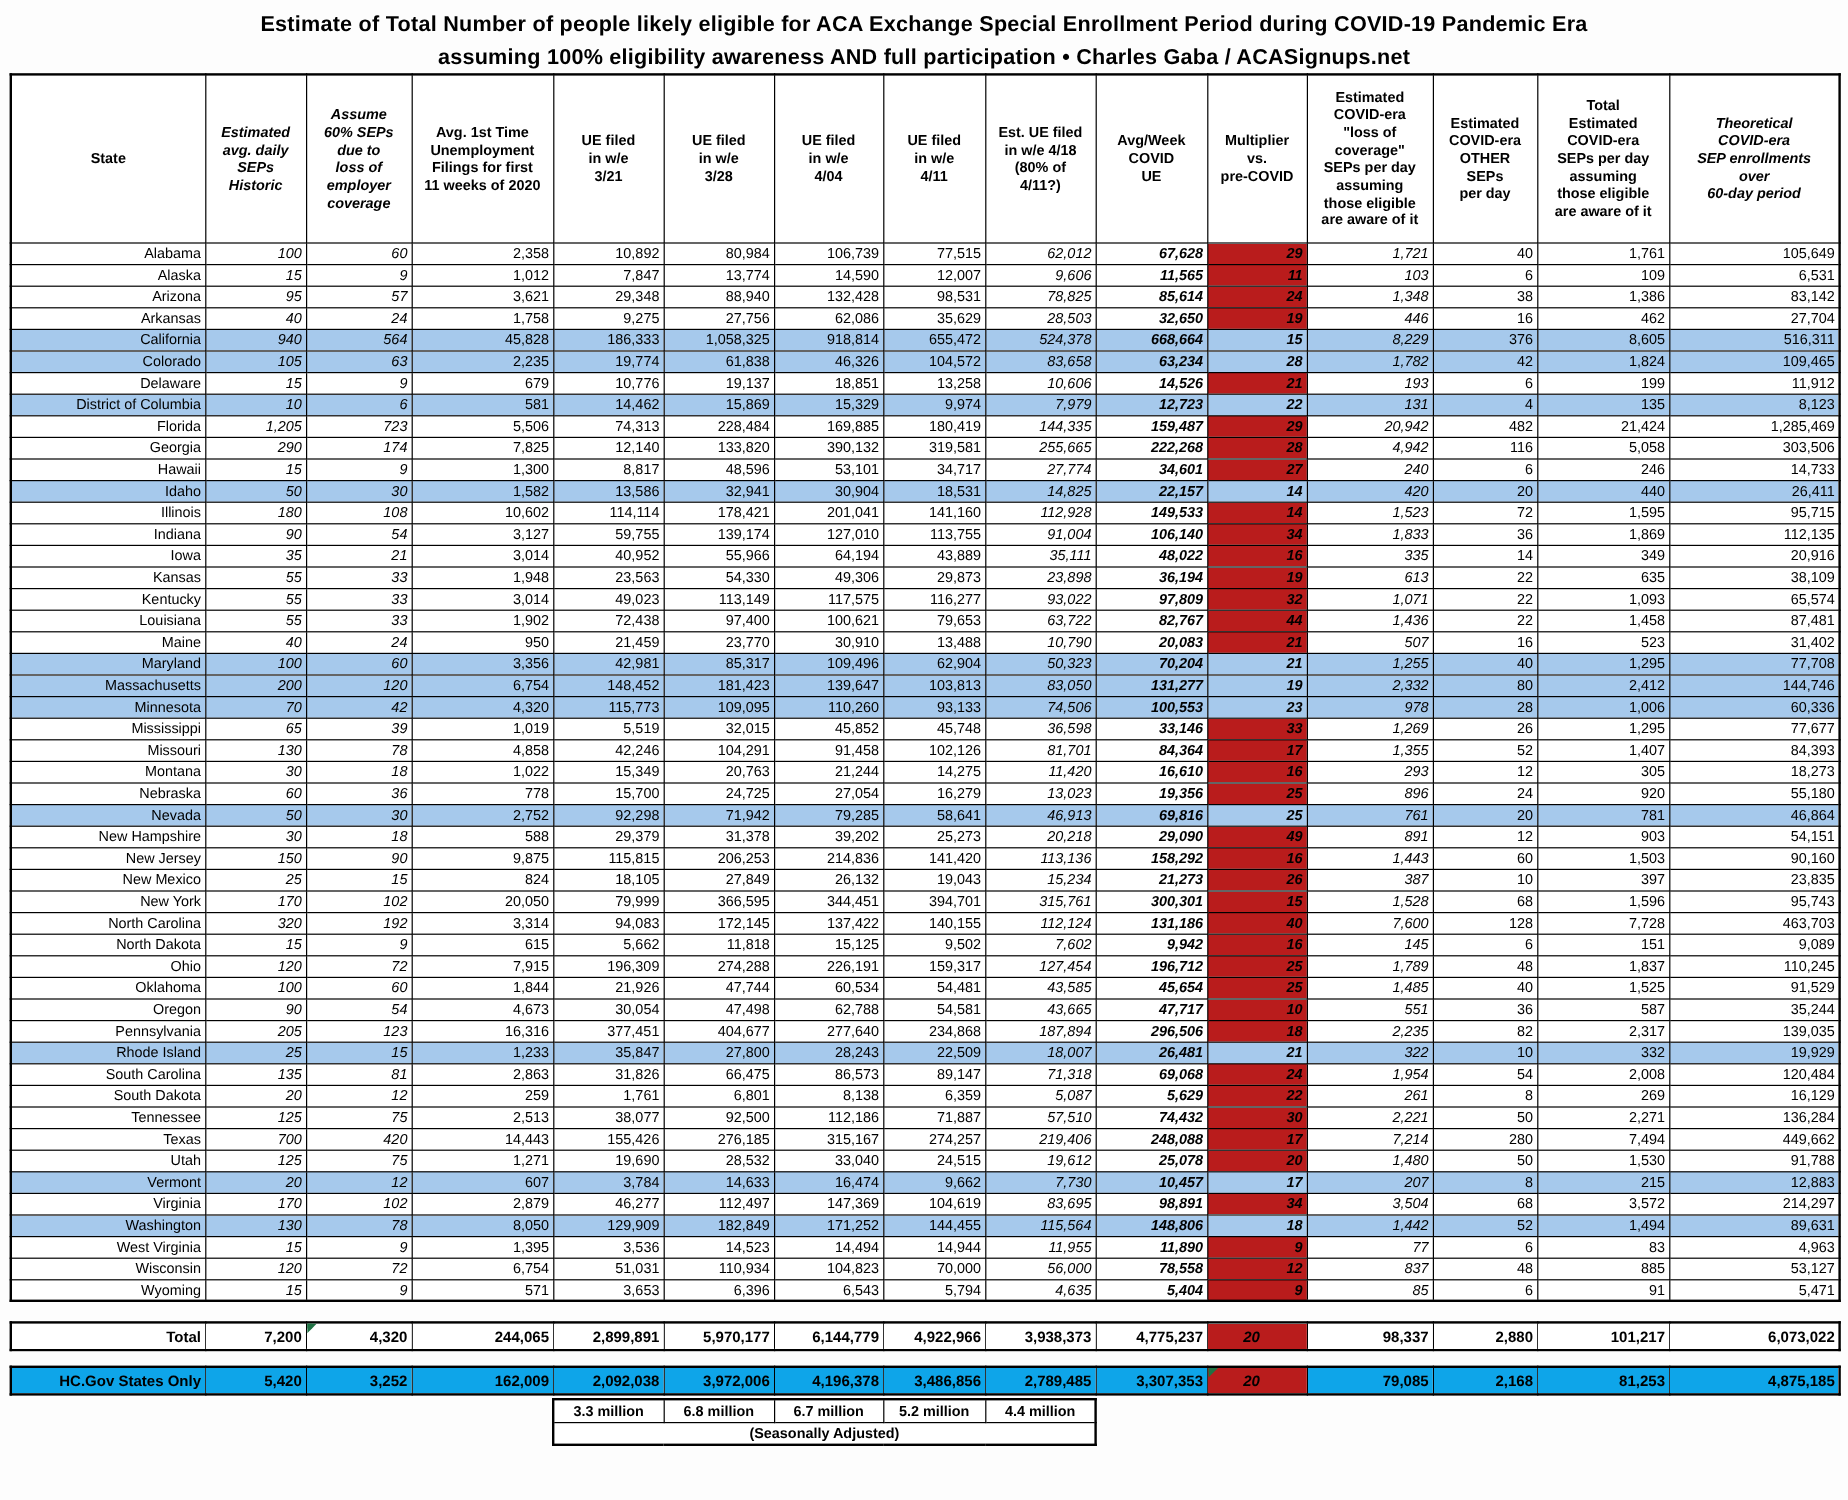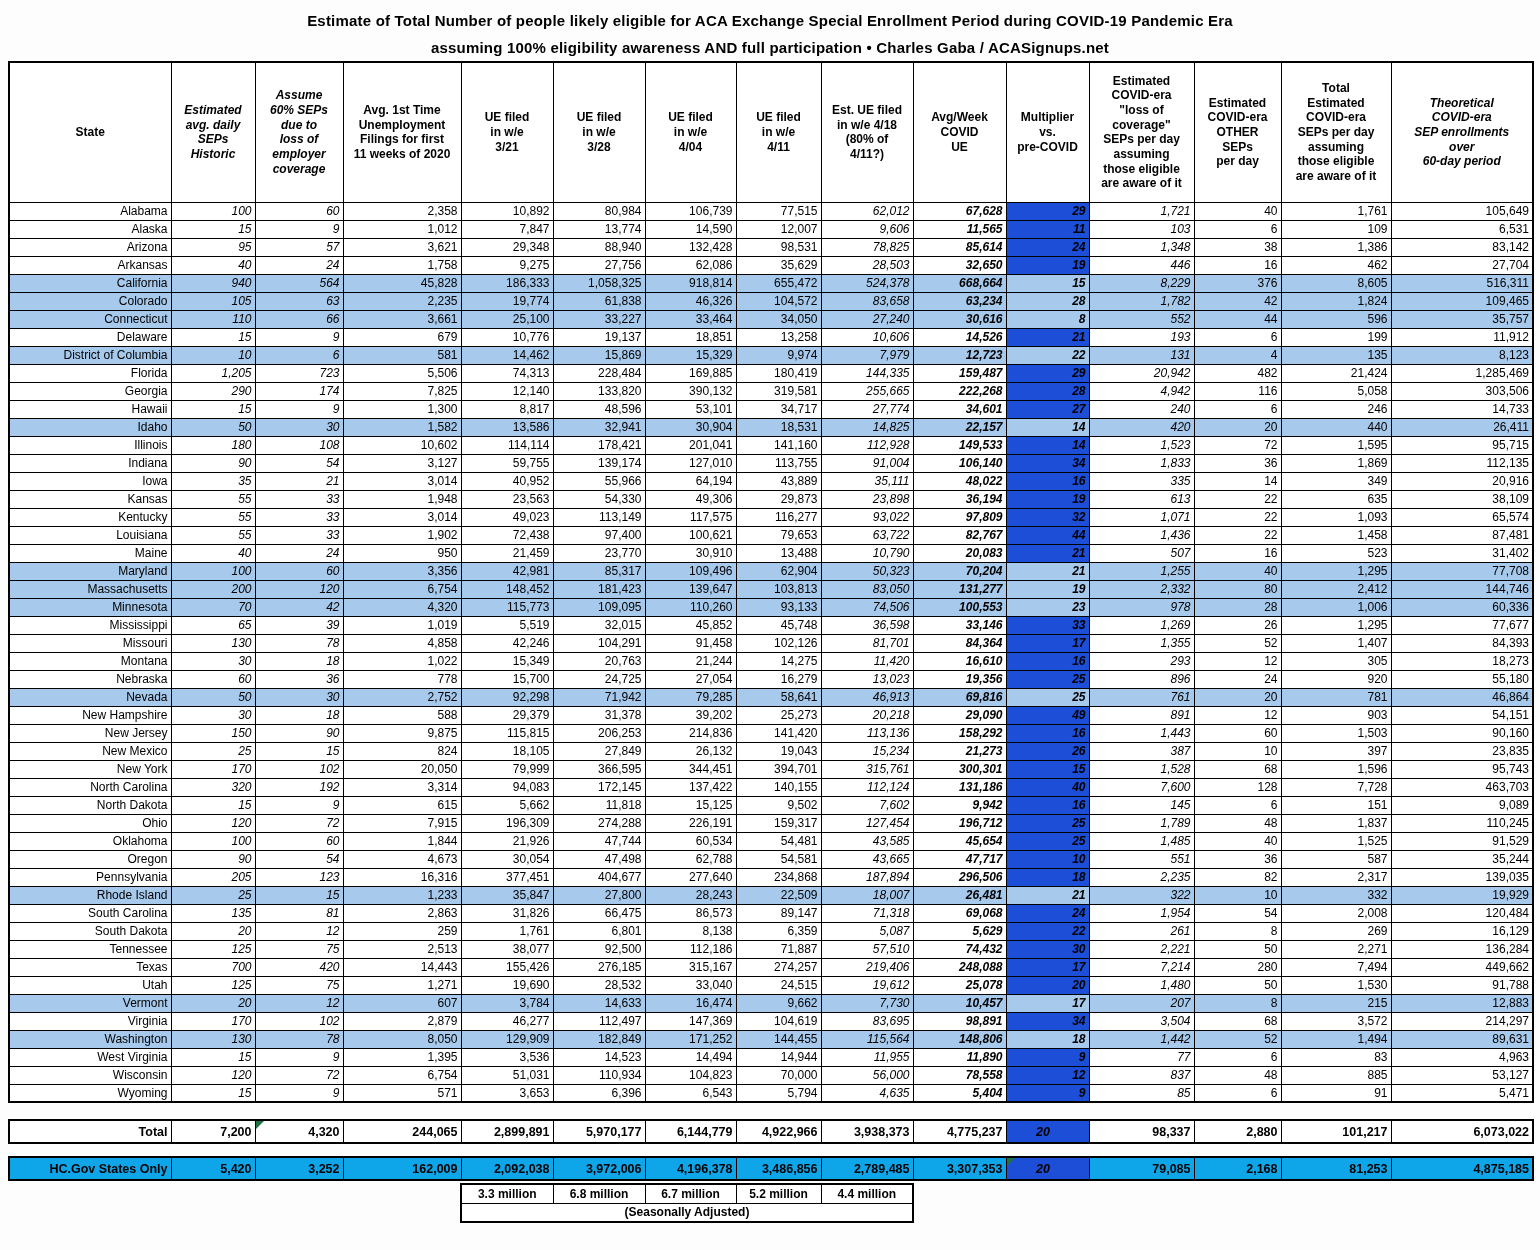--- a/index.html
+++ b/index.html
@@ -2,21 +2,21 @@
 <html><head>
 <meta charset="utf-8">
 <style>
   * { box-sizing: border-box; }
   html,body { margin:0; padding:0; }
   body {
     width:1540px; height:1250px; background:#fdfdfd;
     font-family:"Liberation Sans", sans-serif; color:#000;
   }
   .title-block { text-align:center; padding-top:7px; }
-  .title-line { font-weight:bold; font-size:15px; line-height:27px; letter-spacing:0.2px; }
+  .title-line { font-weight:bold; font-size:18px; line-height:27px; letter-spacing:0.2px; }
 
   table.tbl { border-collapse:collapse; table-layout:fixed; margin-left:8px; background:#fff; }
   table.tbl, table.trow { border:2px solid #000; }
   .tbl th, .tbl td, .trow td, .mil td { border:1px solid #000; overflow:hidden; }
 
   
   col.c0{width:162px;} col.c1{width:84px;} col.c2{width:88px;} col.c3{width:118px;}
   col.c4{width:92px;} col.c5{width:92px;} col.c6{width:91px;} col.c7{width:85px;}
   col.c8{width:92px;} col.c9{width:93px;} col.c10{width:83px;} col.c11{width:105px;}
   col.c12{width:87px;} col.c13{width:110px;} col.c14{width:142px;}
@@ -37,21 +37,21 @@
 
   .tbl tbody td {
     height:18px; font-size:12px; line-height:16px;
     text-align:right; padding:0 3px 0 1px; white-space:nowrap;
     background:#fff;
   }
   tr.sbm td { background:#A6C9EC; }
   td.it { font-style:italic; }
   td.bi { font-weight:bold; font-style:italic; }
   td.mult { text-align:center; padding-right:10px; }
-  tr:not(.sbm) td.mult { background:#1d4ed8; }
+  tr:not(.sbm) td.mult { background:#b91c1c; }
 
   
   table.trow { border-collapse:collapse; table-layout:fixed; margin-left:8px; background:#fff; }
   .trow td {
     height:23px; font-size:12.5px; font-weight:bold; text-align:right;
     padding:0 3px 0 1px; white-space:nowrap; position:relative; background:#fff;
   }
   .trow td.mult { text-align:center; padding-right:10px; background:#FFFF00; font-style:italic; }
   .trow.hcgov td { background:#0ea5e9; }
   .gap1 { height:16px; } .gap2 { height:12px; }
@@ -255,37 +255,20 @@
         <td>46,326</td>
         <td>104,572</td>
         <td class="it">83,658</td>
         <td class="bi">63,234</td>
         <td class="bi mult">28</td>
         <td class="it">1,782</td>
         <td>42</td>
         <td>1,824</td>
         <td>109,465</td>
       </tr>
-      <tr class="sbm">
-        <td class="it" style="font-style: normal;">Connecticut</td>
-        <td class="it">110</td>
-        <td class="it">66</td>
-        <td>3,661</td>
-        <td>25,100</td>
-        <td>33,227</td>
-        <td>33,464</td>
-        <td>34,050</td>
-        <td class="it">27,240</td>
-        <td class="bi">30,616</td>
-        <td class="bi mult">8</td>
-        <td class="it">552</td>
-        <td>44</td>
-        <td>596</td>
-        <td>35,757</td>
-      </tr>
       <tr>
         <td class="it" style="font-style: normal;">Delaware</td>
         <td class="it">15</td>
         <td class="it">9</td>
         <td>679</td>
         <td>10,776</td>
         <td>19,137</td>
         <td>18,851</td>
         <td>13,258</td>
         <td class="it">10,606</td>

